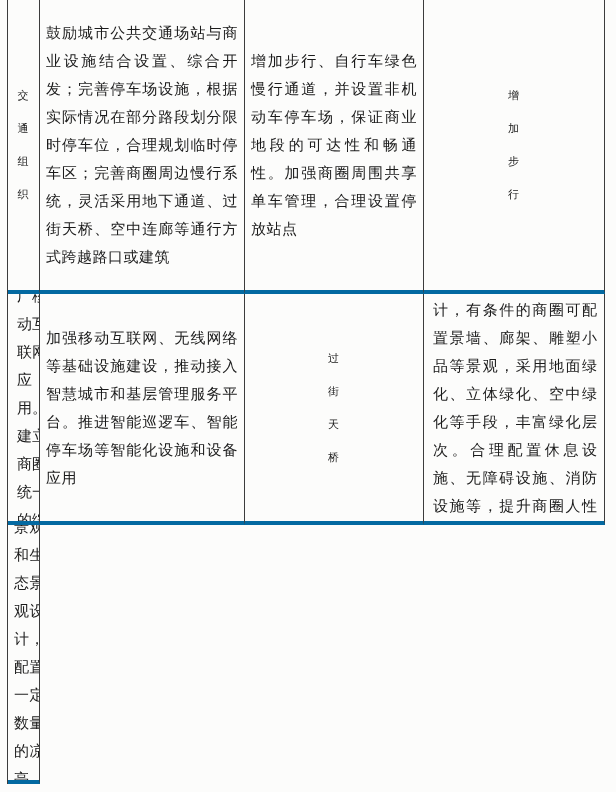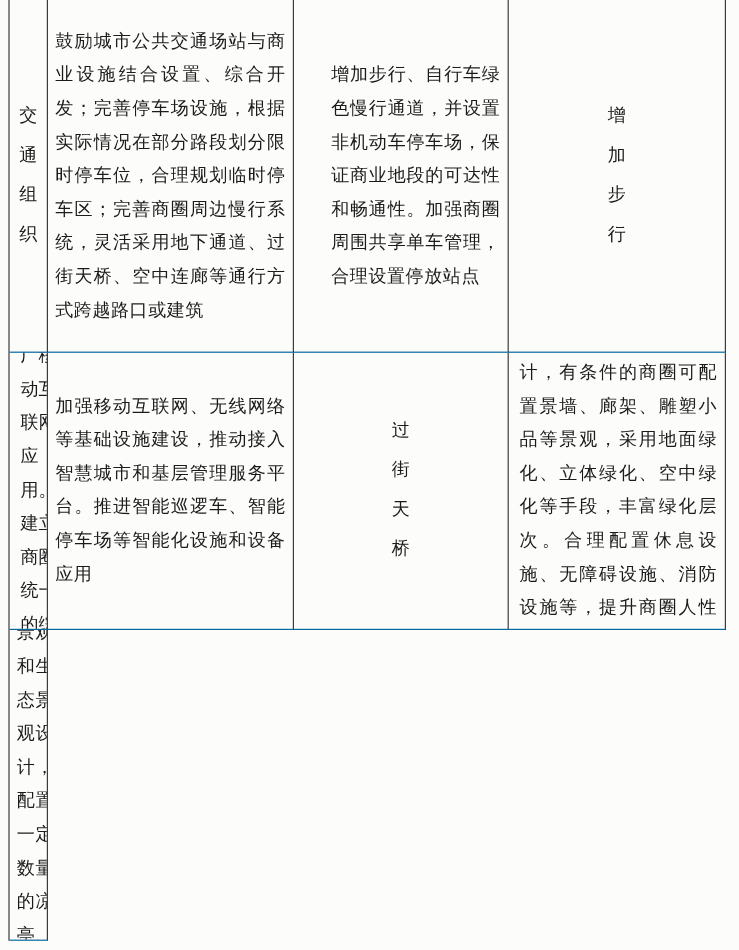--- a/index.html
+++ b/index.html
@@ -22,46 +22,45 @@
     width: 597px;
     height: 784px;
     border-left: 1px solid #3c3c3c;
     display: grid;
     grid-template-columns: 32px 205px 179px 181px;
     grid-template-rows: 294px 231px 259px;
   }
   .cell {
     box-sizing: border-box;
     border-right: 1px solid #3c3c3c;
-    border-bottom: 1px solid #0369a1;
+    border-bottom: 4px solid #0369a1;
     overflow: hidden;
     display: flex;
     align-items: center;
   }
   .header-cell {
     justify-content: center;
   }
   .header-text {
     width: 1.1em;
-    font-size: 15px;
+    font-size: 11px;
     line-height: 33px;
-    text-align: center;
     word-break: break-all;
     letter-spacing: 0;
   }
   .body-text {
     font-size: 15px;
     line-height: 28px;
     text-align: justify;
     text-justify: inter-character;
     width: 100%;
   }
   .col-2 .body-text { padding: 2px 7px 2px 9px; }
   .col-3 .body-text { padding: 2px 6px;  letter-spacing: 0.5px; }
-  .col-4 .body-text { padding: 2px 6px;  letter-spacing: 0.5px; margin-left: 25px; }
+  .col-4 .body-text { padding: 2px 6px;  letter-spacing: 0.5px; }
 </style>
 </head>
 <body>
 
 <div class="doc-table">
 
   <div class="cell header-cell">
     <div class="header-text">交通组织</div>
   </div>
   <div class="cell col-3">

